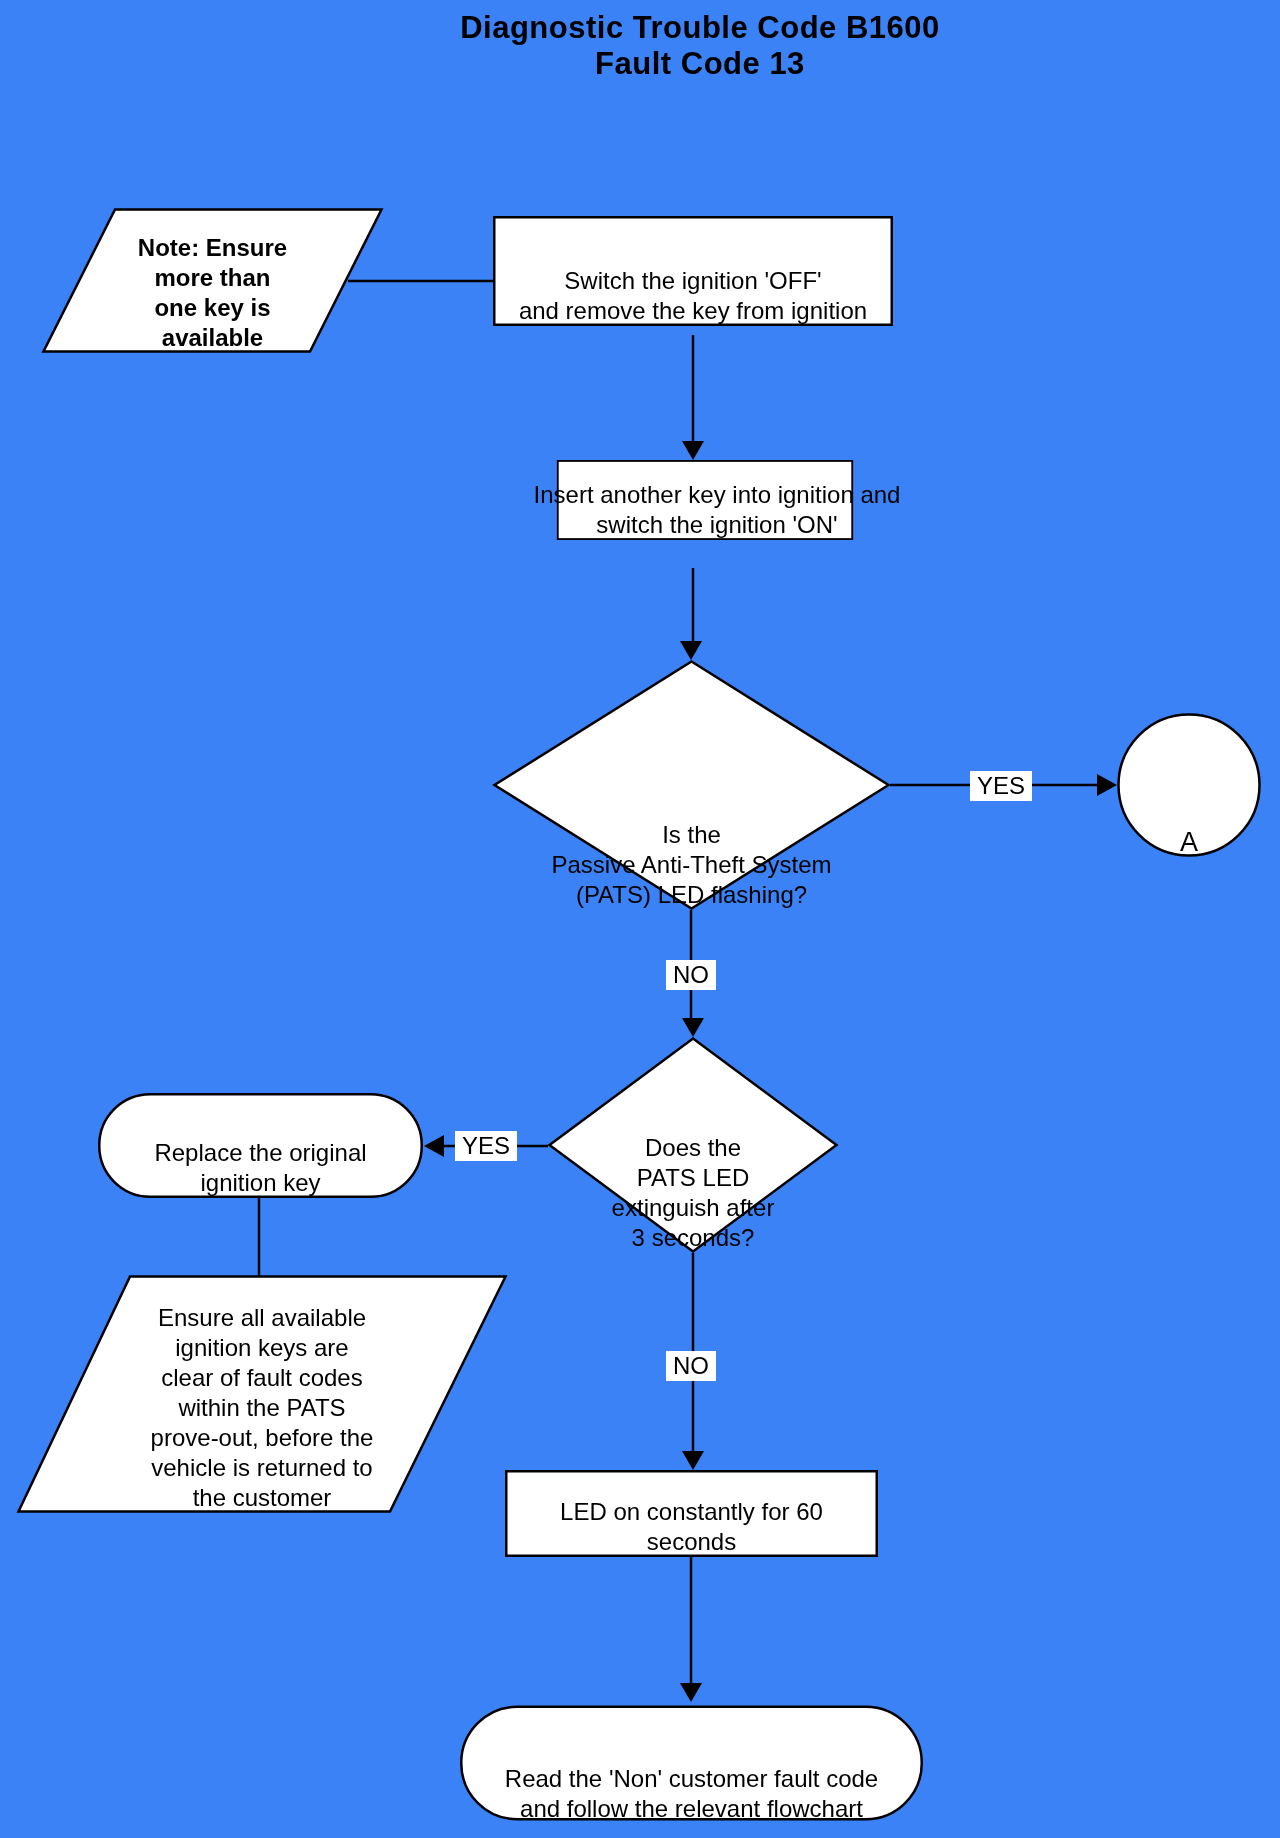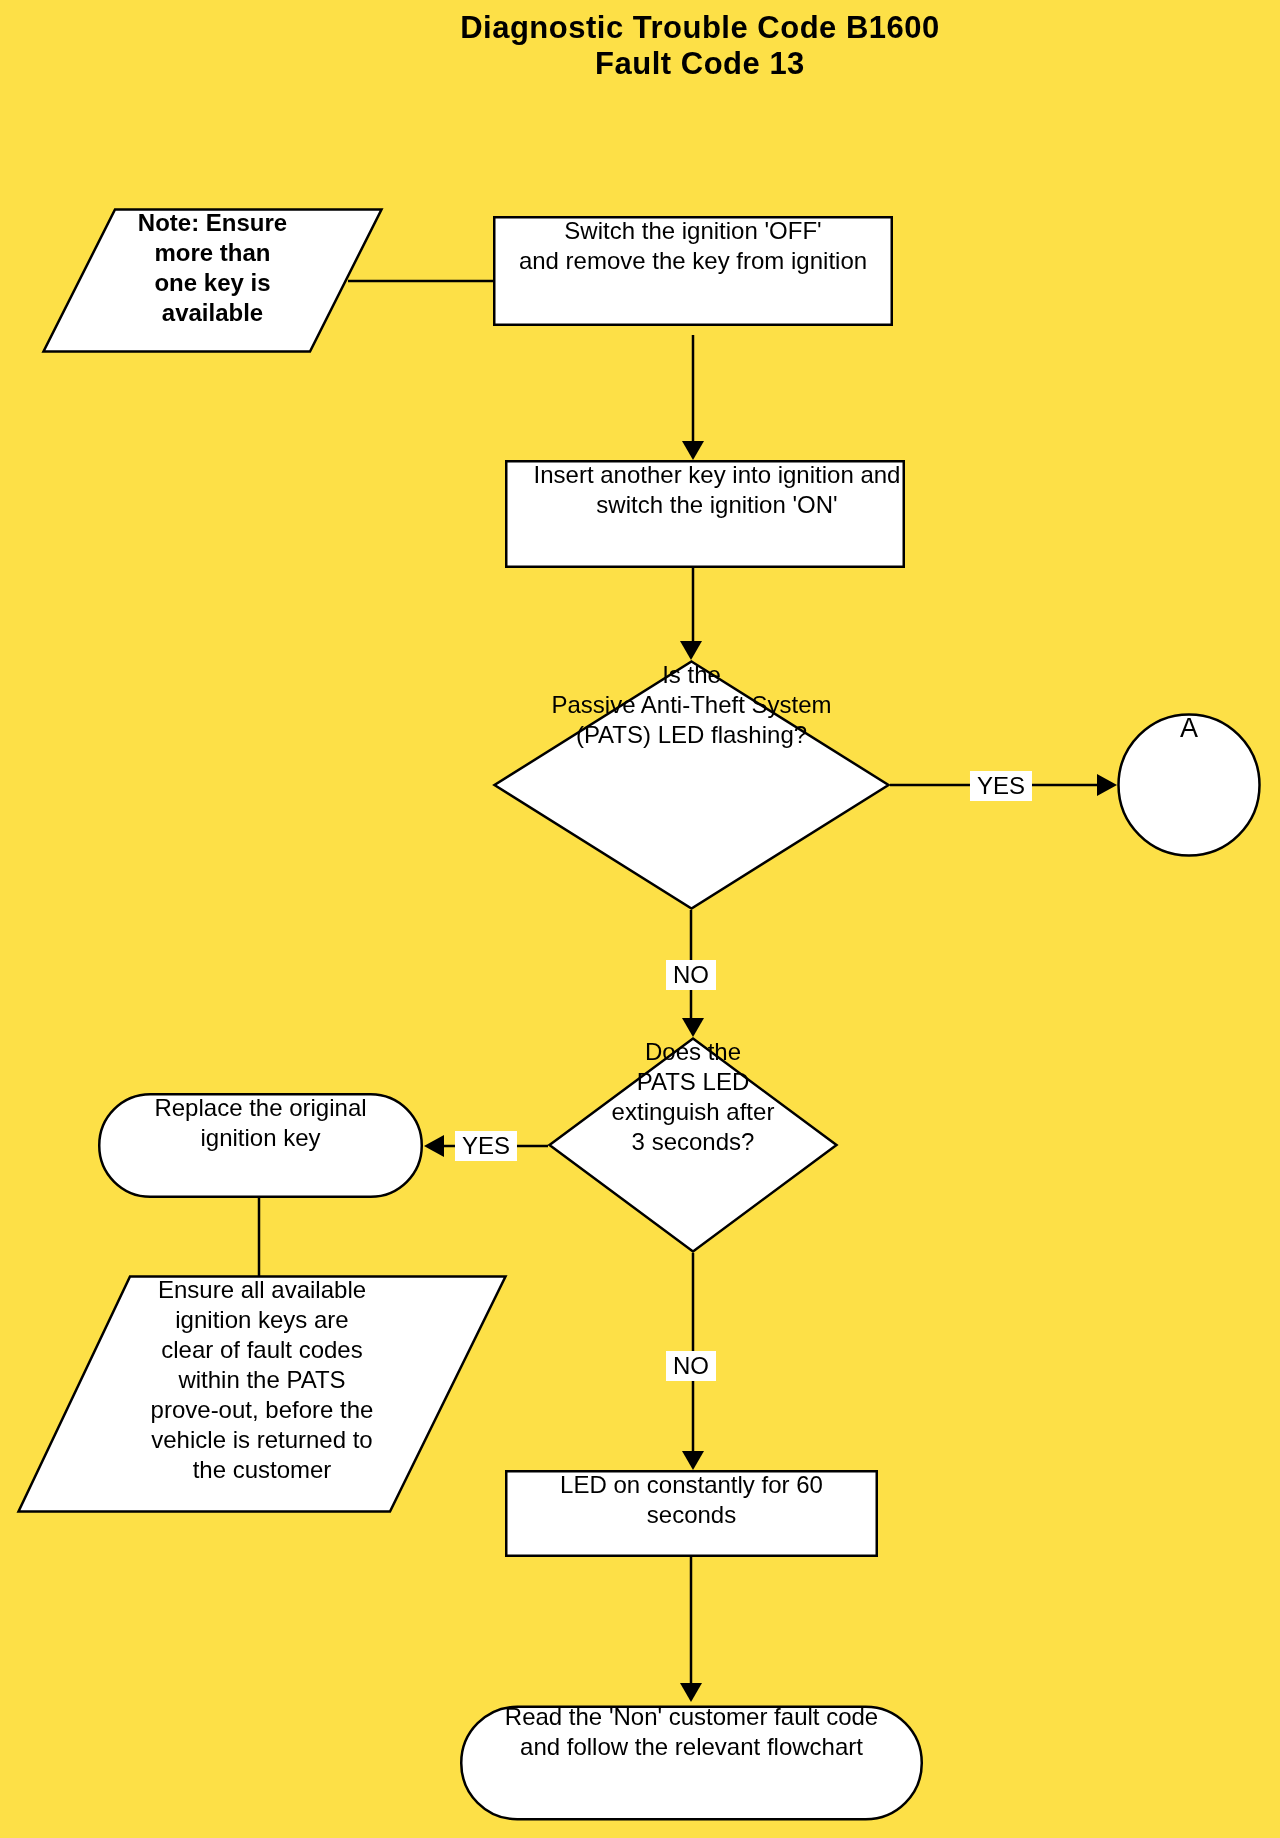--- a/index.html
+++ b/index.html
@@ -1,29 +1,29 @@
 <!DOCTYPE html>
 <html><head>
 <meta charset="utf-8">
 <style>
   html,body{margin:0;padding:0;background:#ffffff;}
   .canvas{
-    position:relative;width:1280px;height:1838px;background:#fde047;
+    position:relative;width:1280px;height:1838px;background:#3b82f6;
     font-family:"Liberation Sans", sans-serif;color:#000;overflow:hidden;
   }
   .title{
     position:absolute;left:420px;top:10px;width:560px;
     text-align:center;font-weight:bold;font-size:31px;line-height:36px;
     white-space:pre-line;letter-spacing:0.5px;
   }
   .layer{position:absolute;left:0;top:0;}
   .layer path{stroke:#000;stroke-width:2.5;fill:none;}
   .layer polygon{fill:#000;stroke:none;}
   .node{
-    position:absolute;display:flex;align-items:flex-start;justify-content:center;
+    position:absolute;display:flex;align-items:flex-end;justify-content:center;
     text-align:center;font-size:24px;line-height:30px;
   }
   .node .shape{position:absolute;left:0;top:0;width:100%;height:100%;overflow:visible;}
   .shape rect,.shape polygon,.shape circle{fill:#ffffff;stroke:#000;stroke-width:2.5;}
   .node .txt{position:relative;white-space:pre-line;z-index:2;}
   .bold .txt{font-weight:bold;}
   .flabel{
     position:absolute;transform:translate(-50%,-50%);
     background:#ffffff;font-size:24px;padding:1px 7px;z-index:3;white-space:nowrap;
   }
@@ -66,21 +66,21 @@
   </div>
 
   <div class="node" style="left:493px;top:216px;width:400px;height:110px;">
     <svg class="shape" viewBox="0 0 400 110">
       <rect x="1.25" y="1.25" width="397.5" height="107.5"></rect>
     </svg>
     <span class="txt">Switch the ignition 'OFF'
 and remove the key from ignition</span>
   </div>
 
-  <div class="node" style="left:493px;top:460px;width:400px;height:108px;padding-left:24px;">
+  <div class="node" style="left:493px;top:460px;width:400px;height:80px;padding-left:24px;">
     <svg class="shape" viewBox="0 0 400 108">
       <rect x="1.25" y="1.25" width="397.5" height="105.5"></rect>
     </svg>
     <span class="txt">Insert another key into ignition and
 switch the ignition 'ON'</span>
   </div>
 
   <div class="node" style="left:493px;top:660px;width:397px;height:250px;">
     <svg class="shape" viewBox="0 0 397 250">
       <polygon points="198.5,1.5 395.5,125 198.5,248.5 1.5,125"></polygon>

